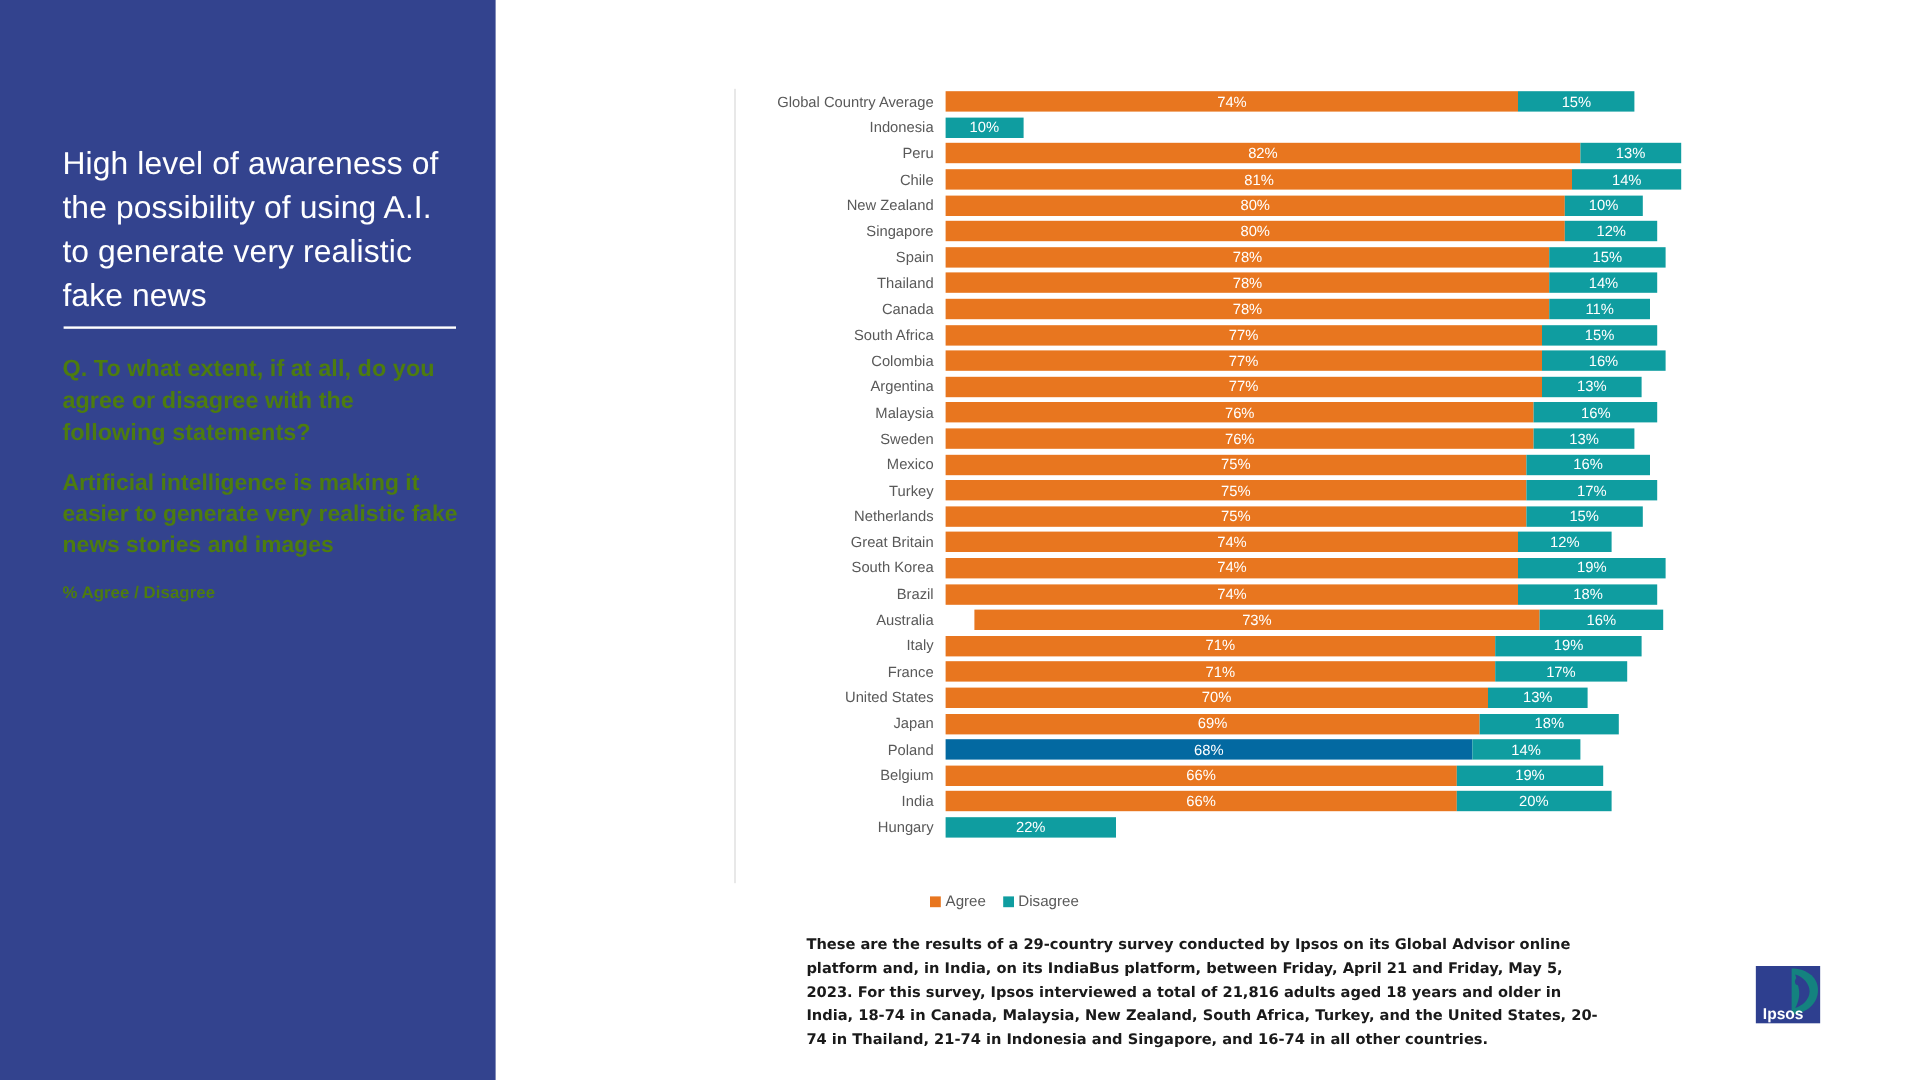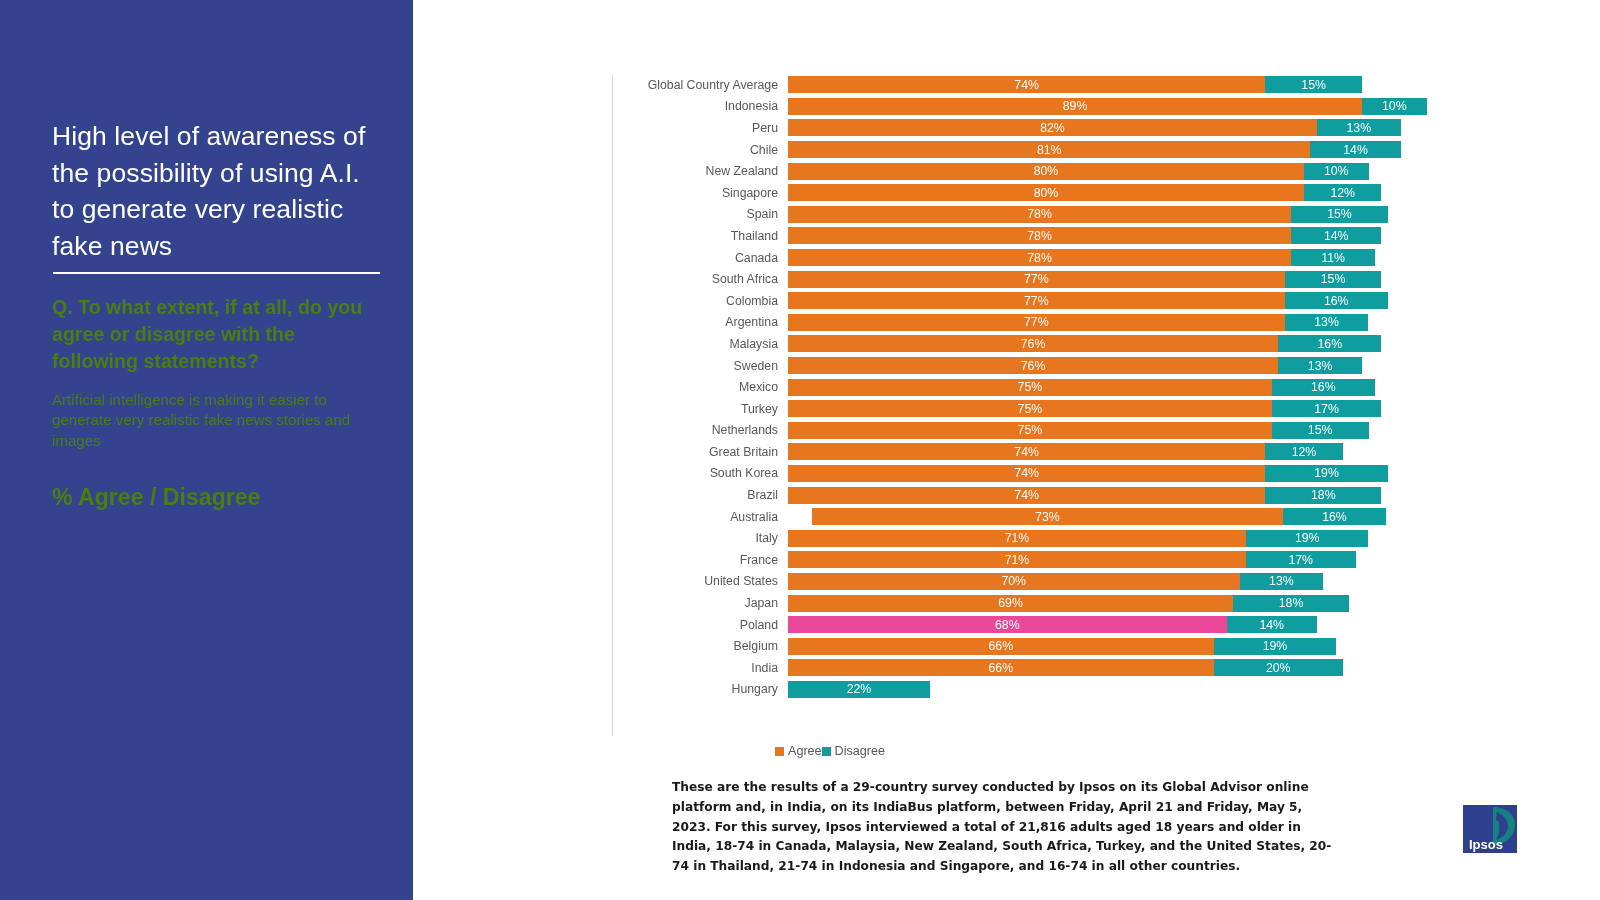--- a/index.html
+++ b/index.html
@@ -53,28 +53,28 @@
     color: #4d7c0f;
   }
   #question-text {
     font-size: 19.5px;
     font-weight: bold;
     line-height: 1.38;
     letter-spacing: 0.05px;
     margin-bottom: 15px;
   }
   #statement-text {
-    font-size: 15px;
-    font-weight: normal;
+    font-size: 19px;
+    font-weight: bold;
     line-height: 1.38;
     letter-spacing: 0.05px;
-    margin-bottom: 30px;
+    margin-bottom: 16px;
   }
   #metric-text {
-    font-size: 23px;
+    font-size: 14px;
     font-weight: bold;
     line-height: 1.38;
     letter-spacing: 0.05px;
   }
 
   
   #footer {
     position: absolute;
     left: 0;
     bottom: 0;
@@ -131,21 +131,21 @@
   .seg-agree { background: #e8761f; }
   .seg-disagree { background: #0f9da0; }
 
   
   #legend {
     position: absolute;
     left: 775px;
     top: 744px;
     display: flex;
     align-items: center;
-    gap: 0;
+    gap: 14px;
     font-size: 12.6px;
     color: #595959;
   }
   .legend-item {
     display: flex;
     align-items: center;
     gap: 4px;
   }
   .legend-swatch {
     width: 9px;
@@ -199,21 +199,20 @@
       <div class="bar-row">
         <div class="row-label">Global Country Average</div>
         <div class="bars">
           <div class="seg seg-agree" style="background: rgb(232, 118, 31); width: 477.3px;">74%</div>
           <div class="seg seg-disagree" style="background: rgb(15, 157, 160); width: 96.75px;">15%</div>
         </div>
       </div>
       <div class="bar-row">
         <div class="row-label">Indonesia</div>
         <div class="bars">
-          <div class="seg seg-agree" style="background: rgb(232, 118, 31); width: 574.05px;">89%</div>
           <div class="seg seg-disagree" style="background: rgb(15, 157, 160); width: 64.5px;">10%</div>
         </div>
       </div>
       <div class="bar-row">
         <div class="row-label">Peru</div>
         <div class="bars">
           <div class="seg seg-agree" style="background: rgb(232, 118, 31); width: 528.9px;">82%</div>
           <div class="seg seg-disagree" style="background: rgb(15, 157, 160); width: 83.85px;">13%</div>
         </div>
       </div>
@@ -367,21 +366,21 @@
       <div class="bar-row">
         <div class="row-label">Japan</div>
         <div class="bars">
           <div class="seg seg-agree" style="background: rgb(232, 118, 31); width: 445.05px;">69%</div>
           <div class="seg seg-disagree" style="background: rgb(15, 157, 160); width: 116.1px;">18%</div>
         </div>
       </div>
       <div class="bar-row">
         <div class="row-label">Poland</div>
         <div class="bars">
-          <div class="seg seg-agree" style="background: #ec4899; width: 438.6px;">68%</div>
+          <div class="seg seg-agree" style="background: #0369a1; width: 438.6px;">68%</div>
           <div class="seg seg-disagree" style="background: rgb(15, 157, 160); width: 90.3px;">14%</div>
         </div>
       </div>
       <div class="bar-row">
         <div class="row-label">Belgium</div>
         <div class="bars">
           <div class="seg seg-agree" style="background: rgb(232, 118, 31); width: 425.7px;">66%</div>
           <div class="seg seg-disagree" style="background: rgb(15, 157, 160); width: 122.55px;">19%</div>
         </div>
       </div>

